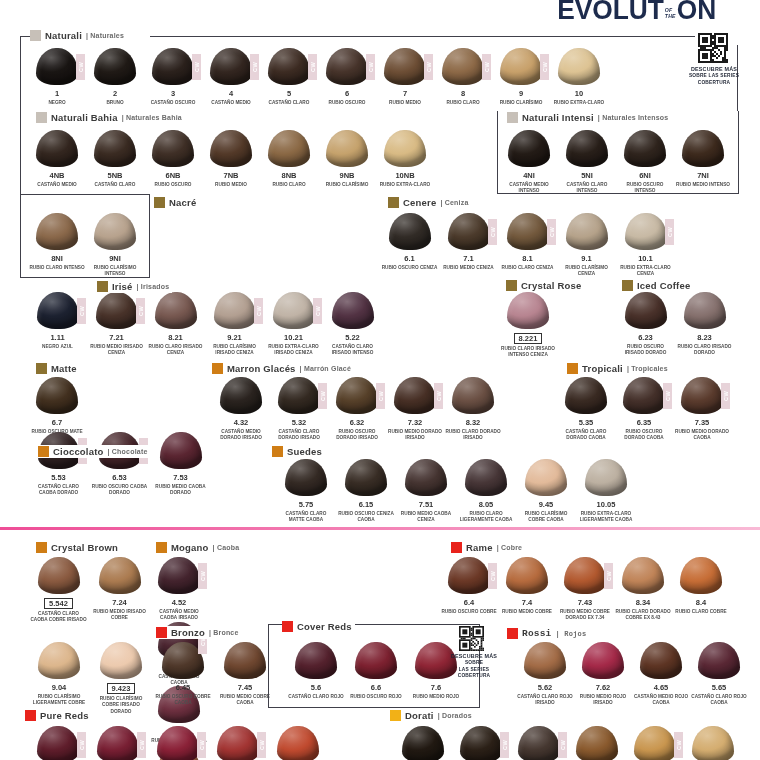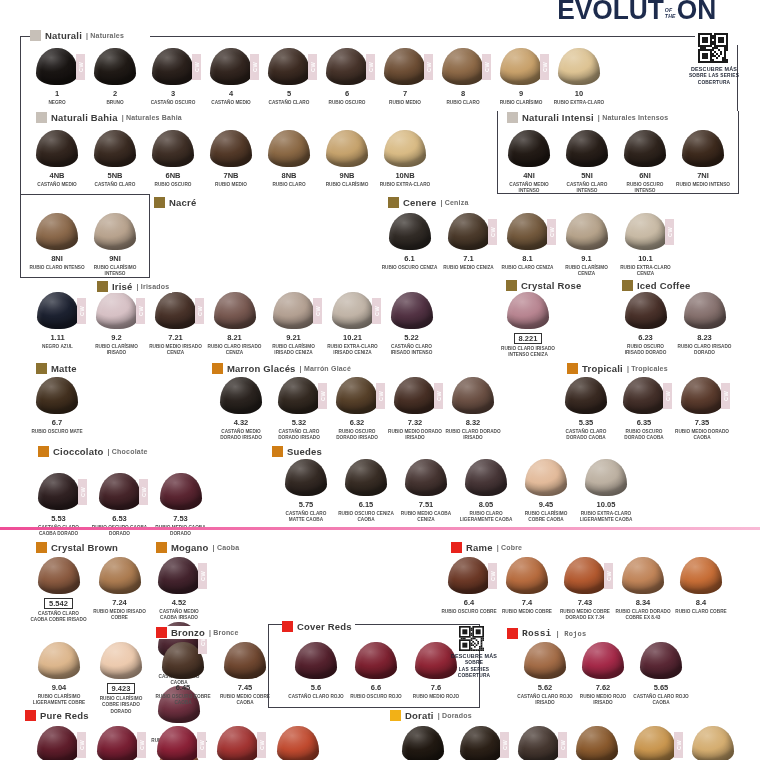--- a/index.html
+++ b/index.html
@@ -372,26 +372,20 @@
       <span class="sub">| Irisados</span>
     </div>
     <div class="row" style="left: 28px; top: 292px;">
       <div class="cell" style="width: 59px;">
         <div class="blob" style="background: radial-gradient(75% 65% at 36% 26%, rgb(96, 100, 110) 0%, rgb(51, 55, 69) 35%, rgb(28, 33, 48) 60%, rgb(23, 27, 39) 88%, rgb(20, 23, 34) 100%);"></div>
         <span class="cw" style="background: rgb(231, 211, 217);">CW</span>
         <div class="code">1.11</div>
         <div class="name">NEGRO AZUL</div>
       </div>
       <div class="cell" style="width: 59px;">
-        <div class="blob" style="background: radial-gradient(75% 65% at 36% 26%, rgb(226, 211, 214) 0%, rgb(218, 198, 202) 35%, rgb(214, 192, 196) 60%, rgb(175, 157, 161) 88%, rgb(150, 134, 137) 100%);"></div>
-        <span class="cw" style="background: rgb(231, 211, 217);">CW</span>
-        <div class="code">9.2</div>
-        <div class="name">RUBIO CLARÍSIMO IRISADO</div>
-      </div>
-      <div class="cell" style="width: 59px;">
         <div class="blob" style="background: radial-gradient(75% 65% at 36% 26%, rgb(127, 112, 105) 0%, rgb(90, 71, 62) 35%, rgb(72, 50, 41) 60%, rgb(59, 41, 34) 88%, rgb(50, 35, 29) 100%);"></div>
         <span class="cw" style="background: rgb(231, 211, 217);">CW</span>
         <div class="code">7.21</div>
         <div class="name">RUBIO MEDIO IRISADO CENIZA</div>
       </div>
       <div class="cell" style="width: 59px;">
         <div class="blob" style="background: radial-gradient(75% 65% at 36% 26%, rgb(160, 138, 133) 0%, rgb(133, 105, 98) 35%, rgb(119, 88, 80) 60%, rgb(98, 72, 66) 88%, rgb(83, 62, 56) 100%);"></div>
         <div class="code">8.21</div>
         <div class="name">RUBIO CLARO IRISADO CENIZA</div>
       </div>
@@ -508,21 +502,21 @@
         <span class="cw" style="background: rgb(231, 211, 217);">CW</span>
         <div class="code">7.35</div>
         <div class="name">RUBIO MEDIO DORADO CAOBA</div>
       </div>
     </div>
     <div class="sec-header" style="left: 38px; top: 445px;">
       <span class="sq" style="background: rgb(207, 125, 21);"></span>
       <span class="nm">Cioccolato</span>
       <span class="sub">| Chocolate</span>
     </div>
-    <div class="row" style="left: 28px; top: 473px;">
+    <div class="row" style="left: 28px; top: 432px;">
       <div class="cell" style="width: 61px;">
         <div class="blob" style="background: radial-gradient(75% 65% at 36% 26%, rgb(110, 100, 100) 0%, rgb(69, 55, 56) 35%, rgb(48, 33, 34) 60%, rgb(39, 27, 28) 88%, rgb(34, 23, 24) 100%);"></div>
         <span class="cw" style="background: rgb(231, 211, 217);">CW</span>
         <div class="code">5.53</div>
         <div class="name">CASTAÑO CLARO CAOBA DORADO</div>
       </div>
       <div class="cell" style="width: 61px;">
         <div class="blob" style="background: radial-gradient(75% 65% at 36% 26%, rgb(125, 102, 105) 0%, rgb(88, 58, 62) 35%, rgb(69, 36, 41) 60%, rgb(57, 30, 34) 88%, rgb(48, 25, 29) 100%);"></div>
         <span class="cw" style="background: rgb(231, 211, 217);">CW</span>
         <div class="code">6.53</div>
@@ -707,20 +701,25 @@
         <div class="blob" style="background: radial-gradient(75% 65% at 36% 26%, rgb(190, 151, 126) 0%, rgb(171, 122, 89) 35%, rgb(162, 107, 70) 60%, rgb(133, 88, 57) 88%, rgb(113, 75, 49) 100%);"></div>
         <div class="code">5.62</div>
         <div class="name">CASTAÑO CLARO ROJO IRISADO</div>
       </div>
       <div class="cell" style="width: 58px;">
         <div class="blob" style="background: radial-gradient(75% 65% at 36% 26%, rgb(191, 105, 127) 0%, rgb(173, 62, 90) 35%, rgb(164, 41, 72) 60%, rgb(134, 34, 59) 88%, rgb(115, 29, 50) 100%);"></div>
         <div class="code">7.62</div>
         <div class="name">RUBIO MEDIO ROJO IRISADO</div>
       </div>
       <div class="cell" style="width: 58px;">
+        <div class="blob" style="background: radial-gradient(75% 65% at 36% 26%, rgb(142, 113, 101) 0%, rgb(109, 72, 57) 35%, rgb(93, 52, 35) 60%, rgb(76, 43, 29) 88%, rgb(65, 36, 25) 100%);"></div>
+        <div class="code">4.65</div>
+        <div class="name">CASTAÑO MEDIO ROJO CAOBA</div>
+      </div>
+      <div class="cell" style="width: 58px;">
         <div class="blob" style="background: radial-gradient(75% 65% at 36% 26%, rgb(139, 104, 113) 0%, rgb(106, 61, 72) 35%, rgb(89, 39, 52) 60%, rgb(73, 32, 43) 88%, rgb(62, 27, 36) 100%);"></div>
         <div class="code">5.65</div>
         <div class="name">CASTAÑO CLARO ROJO CAOBA</div>
       </div>
     </div>
     <div class="sec-header" style="left: 25px; top: 709px;">
       <span class="sq" style="background: rgb(232, 35, 28);"></span>
       <span class="nm">Pure Reds</span>
     </div>
     <div class="row" style="left: 28px; top: 726px;">

